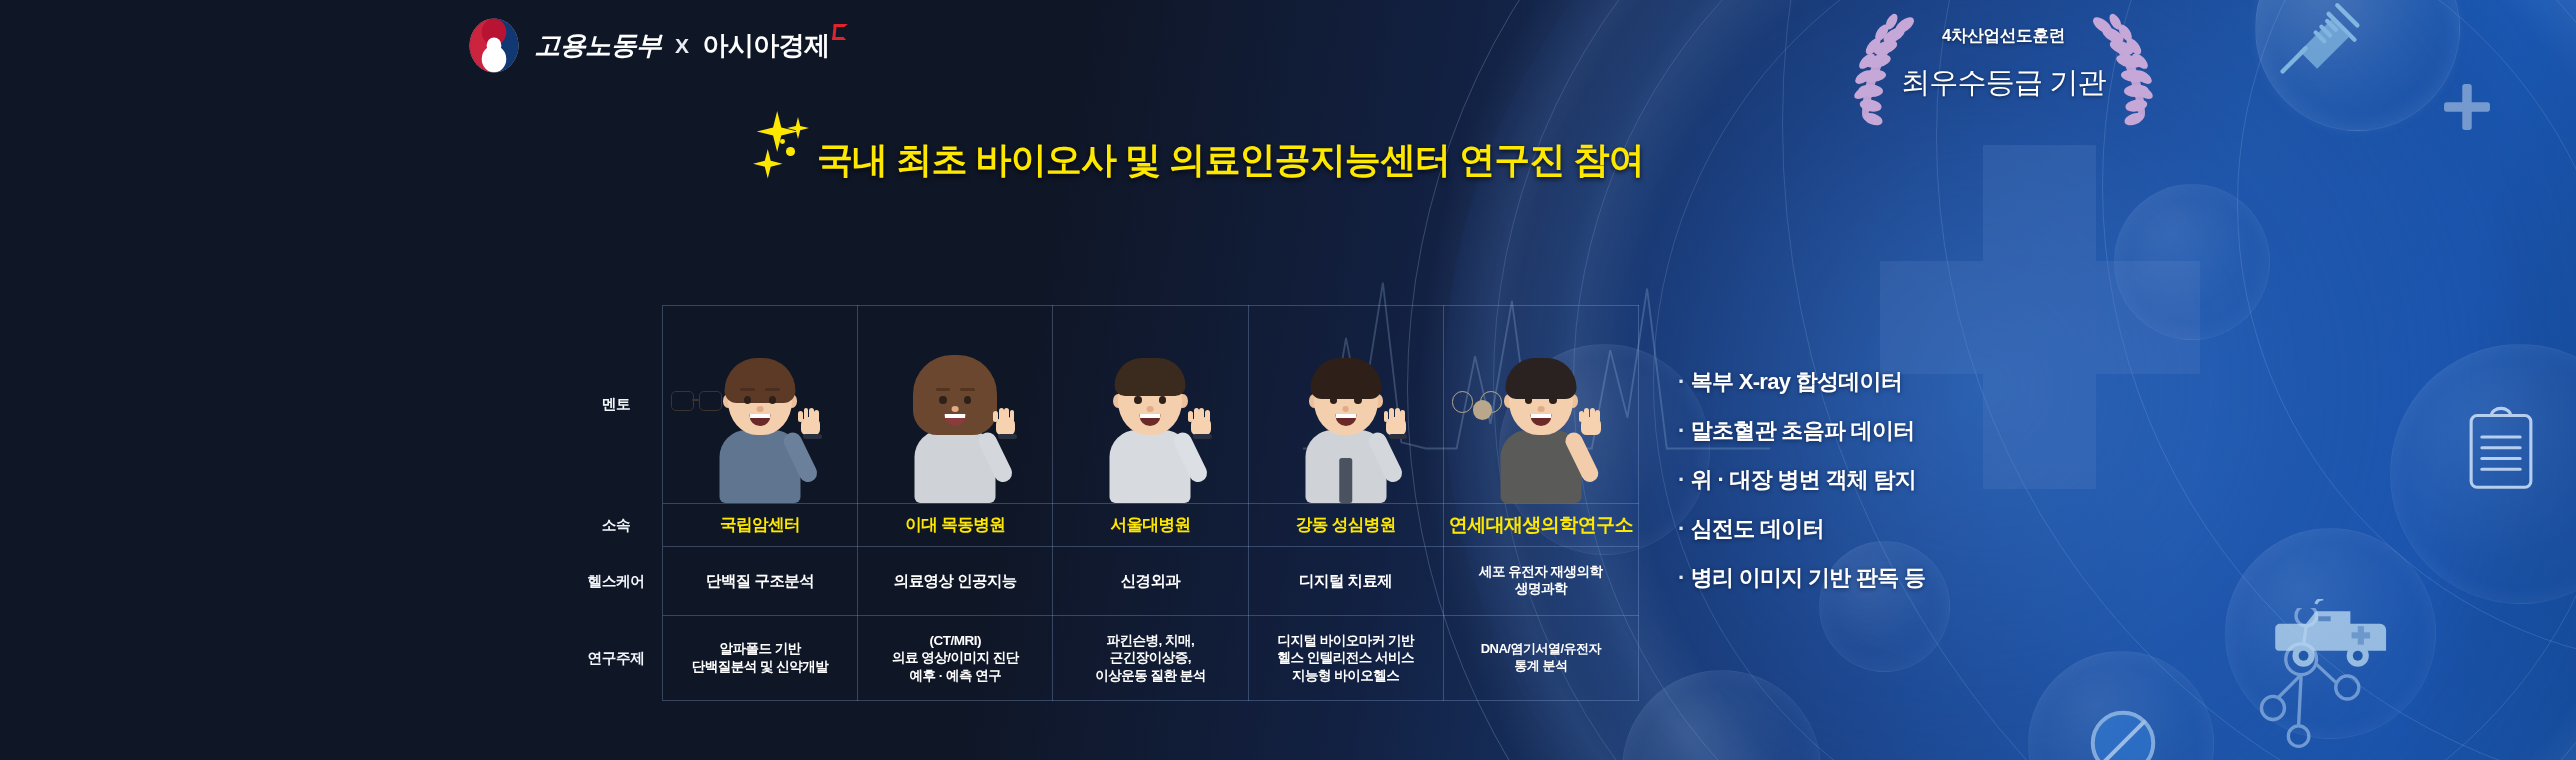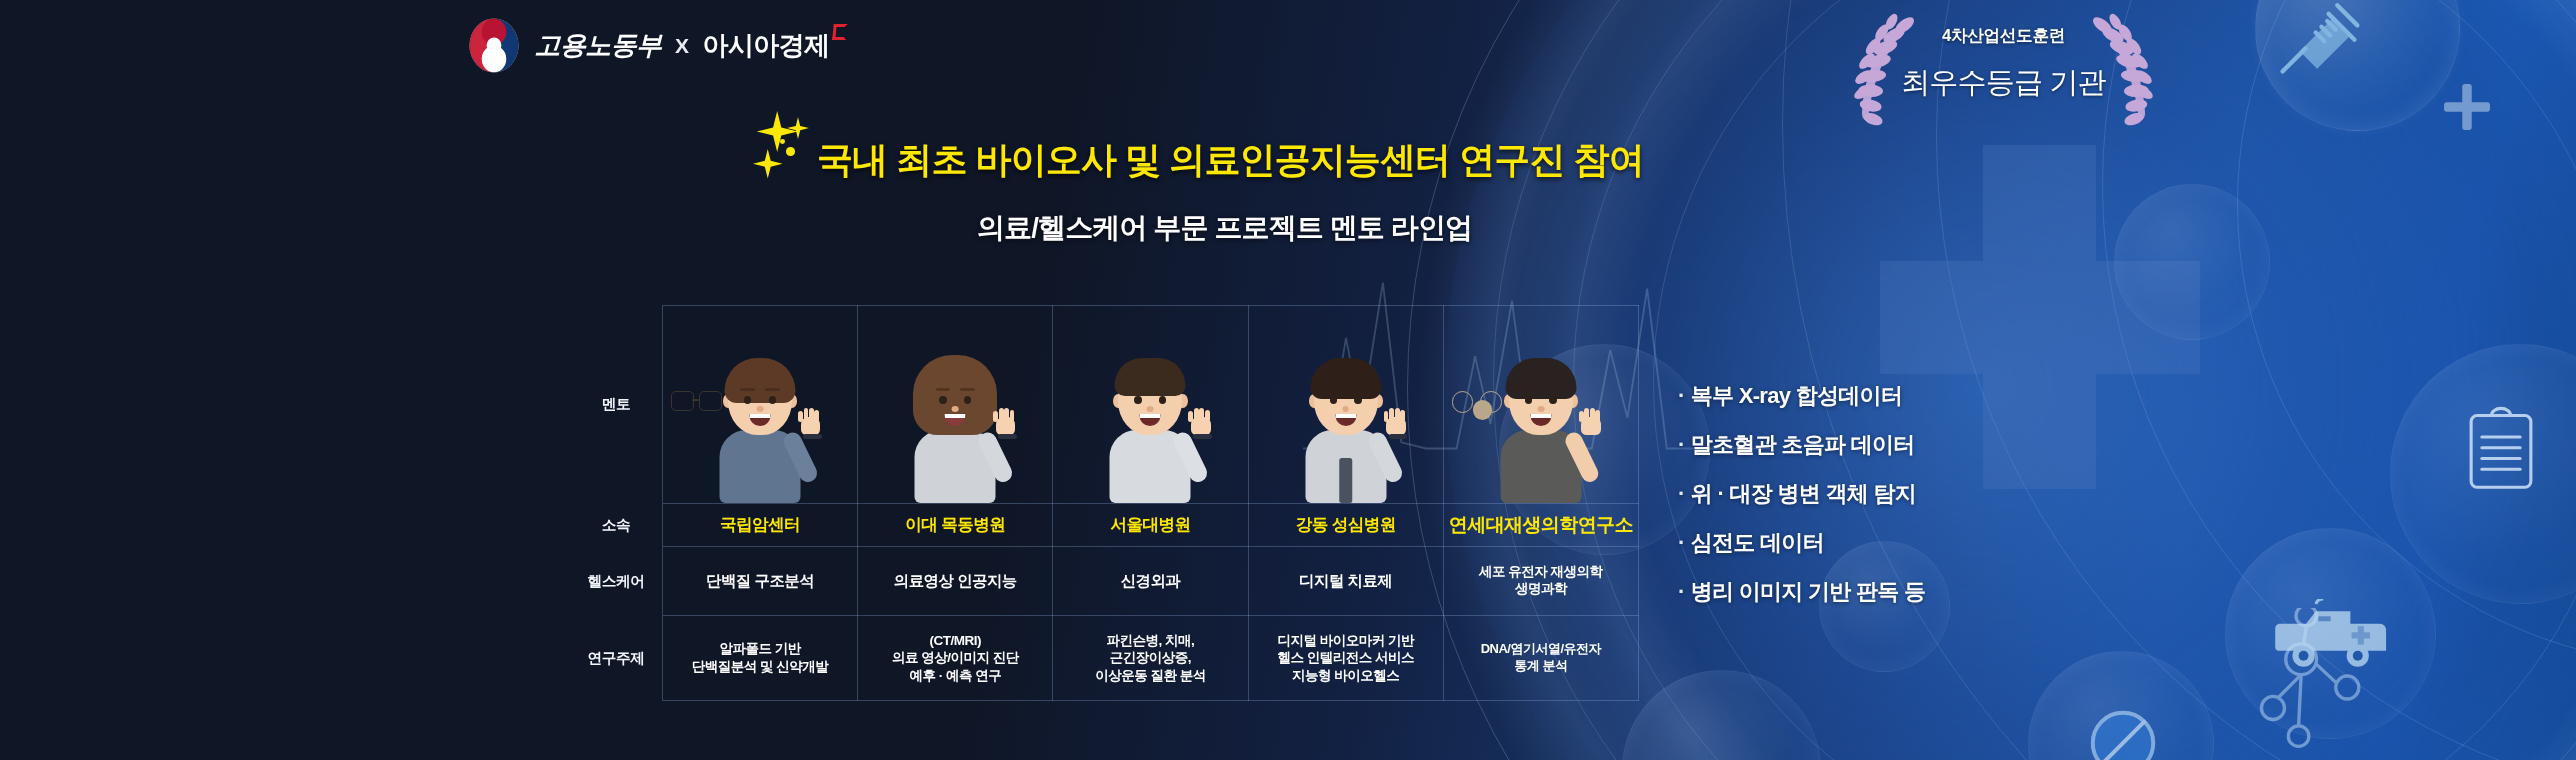--- a/index.html
+++ b/index.html
@@ -120,21 +120,21 @@
   .av .arm{position:absolute;width:18.4px;height:53px;border-radius:9.8px;z-index:2;
     right:3.7px;bottom:22px;transform:rotate(-26deg);transform-origin:bottom center;}
   .av .hand{position:absolute;width:26px;height:28px;right:1.2px;bottom:68px;z-index:5;}
   .av .hand .palm{position:absolute;left:3.1px;bottom:0;width:19.7px;height:18.4px;border-radius:7.4px 7.4px 5.5px 5.5px;background:#f6d2b1;}
   .av .hand .f{position:absolute;bottom:13.5px;width:4.9px;height:13.5px;border-radius:3.1px;background:#f6d2b1;}
   .av .watch{position:absolute;right:3.1px;bottom:64px;width:18.4px;height:5.5px;border-radius:2.5px;background:#2b3040;z-index:6;}
 
   
   .blist{position:absolute;left:1678px;top:367px;}
   .blist li{list-style:none;color:#fff;font-size:22px;font-weight:700;letter-spacing:-0.7px;
-    margin:14px 0 19px 0;white-space:nowrap;text-shadow:0 1.2px 4.3px rgba(6,20,48,.65);}
+    margin:0 0 19px 0;white-space:nowrap;text-shadow:0 1.2px 4.3px rgba(6,20,48,.65);}
   .blist ul{margin:0;padding:0;}
   .bdot{color:#dce9fb;margin-right:6.1px;}
 </style>
 </head>
 <body>
 
 <div id="stage">
 
   <div class="bg-base"></div>
   <div class="bg-rightglow"></div>
@@ -317,21 +317,20 @@
   </div>
 
   <div class="sparkles">
     <div class="spark star4" style="left:3.7px;top:0;width:41px;height:41px;"></div>
     <div class="spark star4" style="left:34px;top:6.1px;width:22px;height:22px;"></div>
     <div class="spark star4" style="left:0px;top:38px;width:29.5px;height:29.5px;"></div>
     <div class="spark dot" style="left:33px;top:36px;width:8.6px;height:8.6px;"></div>
     <div class="spark dot" style="left:27px;top:28px;width:4.9px;height:4.9px;"></div>
   </div>
   <div class="title-main">국내 최초 바이오사 및 의료인공지능센터 연구진 참여</div>
-  <div class="title-sub">의료/헬스케어 부문 프로젝트 멘토 라인업</div>
 
   <table class="tbl">
     <tbody>
         <tr class="r-mentor">
       <td class="lbl">멘토</td>
       <td class="cell">
         <div class="avatarbox">
               <div class="av">
           <div class="hair" style="background:#5c3a26;"></div>
           <div class="ear l"></div>

